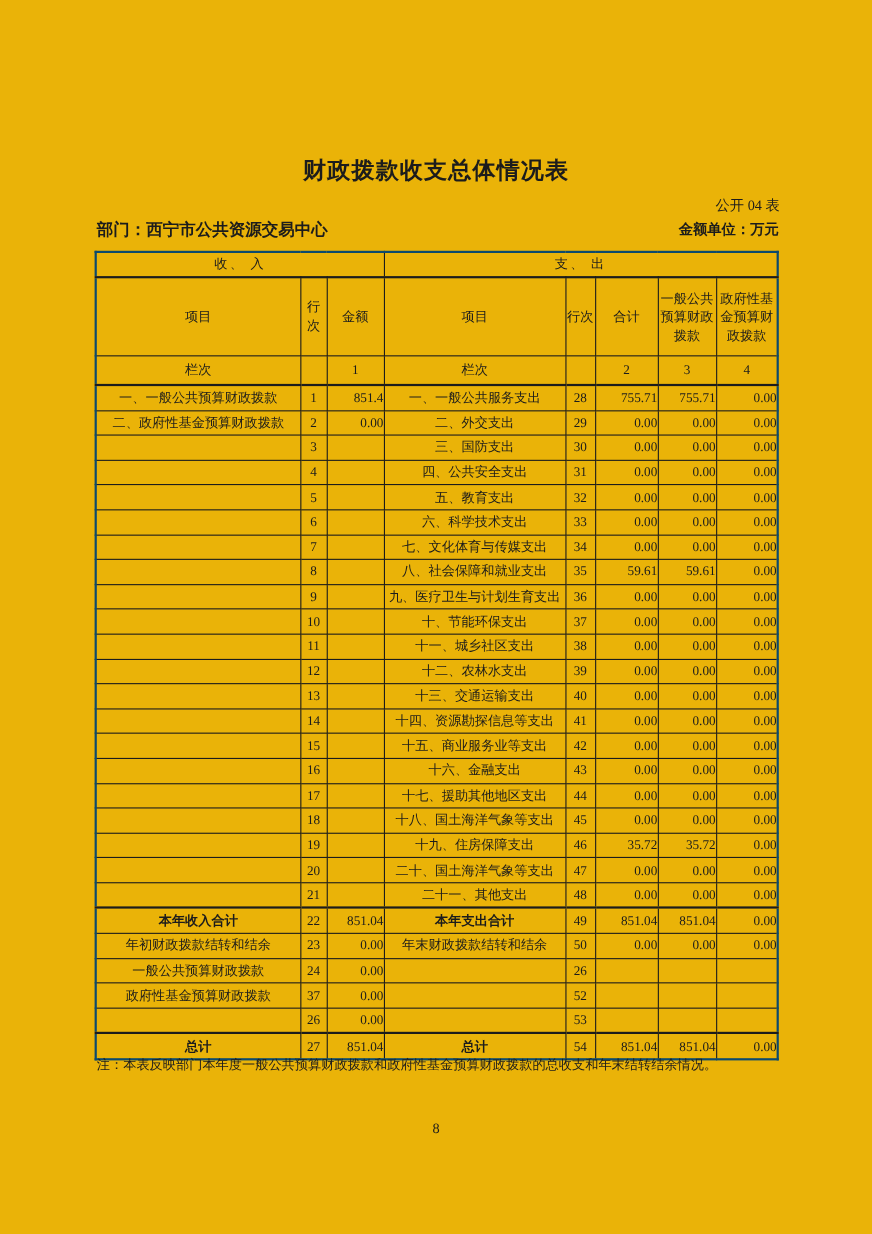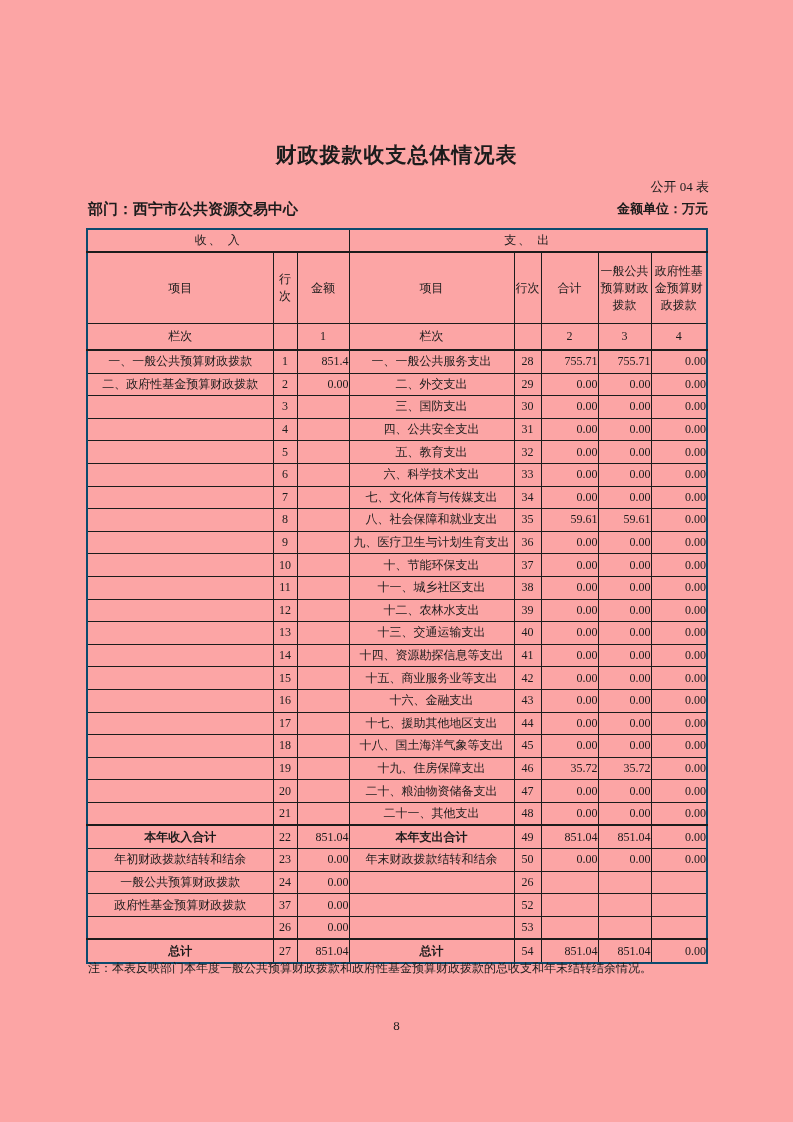--- a/index.html
+++ b/index.html
@@ -1,21 +1,21 @@
 <!DOCTYPE html>
 <html><head>
 <meta charset="utf-8">
 <style>
   html, body { margin: 0; padding: 0; background: #e8e8e8; }
   .page {
     position: relative;
     width: 793px;
     height: 1122px;
     margin: 0 auto;
-    background: #fca5a5;
+    background: #eab308;
     font-family: "Liberation Serif", "DejaVu Serif", serif;
     color: #1c1c1c;
     overflow: hidden;
   }
   .doc-title {
     position: absolute;
     top: 141px;
     left: 0;
     width: 100%;
     text-align: center;
@@ -341,21 +341,21 @@
           <td class="c-item c-div">十九、住房保障支出</td>
           <td class="c-line">46</td>
           <td class="c-num">35.72</td>
           <td class="c-num">35.72</td>
           <td class="c-num">0.00</td>
         </tr>
         <tr>
           <td class="c-item"></td>
           <td class="c-line">20</td>
           <td class="c-num"></td>
-          <td class="c-item c-div">二十、粮油物资储备支出</td>
+          <td class="c-item c-div">二十、国土海洋气象等支出</td>
           <td class="c-line">47</td>
           <td class="c-num">0.00</td>
           <td class="c-num">0.00</td>
           <td class="c-num">0.00</td>
         </tr>
         <tr>
           <td class="c-item"></td>
           <td class="c-line">21</td>
           <td class="c-num"></td>
           <td class="c-item c-div">二十一、其他支出</td>

